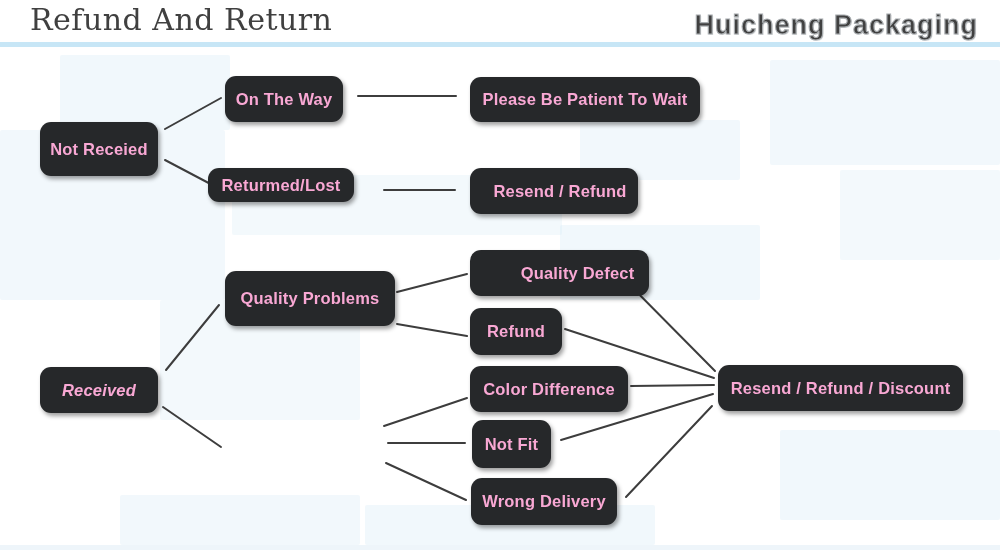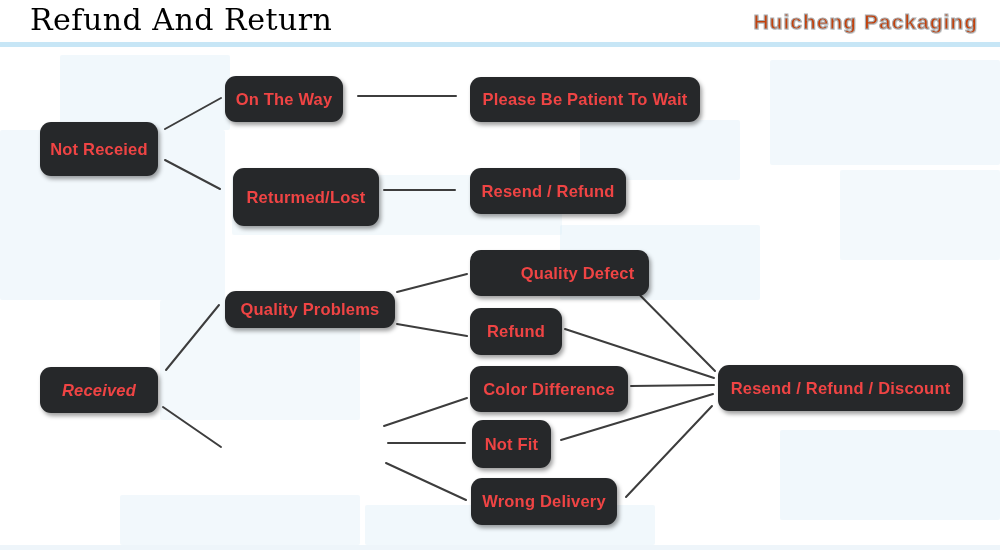--- a/index.html
+++ b/index.html
@@ -12,42 +12,42 @@
   .bg-tile{position:absolute;border-radius:2px;}
   .t1{background:rgba(210,232,244,0.30);}
   .t2{background:rgba(222,238,247,0.40);}
   .t3{background:rgba(200,226,240,0.22);}
 
   
   .header{position:absolute;left:0;top:0;width:1000px;height:46px;background:#ffffff;}
   .page-title{
     position:absolute;left:30px;top:2px;
     font-family:"DejaVu Serif","Liberation Serif",serif;
-    font-size:30px;color:#000000;letter-spacing:0.5px;white-space:nowrap;
+    font-size:30px;color:#404040;letter-spacing:0.5px;white-space:nowrap;
   }
   .brand{
     position:absolute;right:22px;top:10px;
-    font-size:21px;font-weight:700;letter-spacing:1px;white-space:nowrap;
-    color:#c2410c;-webkit-text-stroke:1.1px #a9adb0;
+    font-size:27px;font-weight:700;letter-spacing:1px;white-space:nowrap;
+    color:#404040;-webkit-text-stroke:1.1px #a9adb0;
     text-shadow:1px 1px 0 rgba(160,165,168,0.35);
   }
   .header-underline{
     position:absolute;left:0;top:42px;width:1000px;height:5px;
     background:#c7e6f6;
   }
 
   
   .canvas{position:absolute;left:0;top:47px;width:1000px;height:503px;}
   .connectors{position:absolute;left:0;top:0;width:1000px;height:503px;}
   .node{
     position:absolute;
     background:#26282a;
     border-radius:11px;
     box-shadow:2px 3px 4px rgba(0,0,0,0.38);
-    color:#ef4444;
+    color:#f9a8d4;
     font-size:16.5px;font-weight:700;letter-spacing:0.2px;
     display:flex;align-items:center;justify-content:center;
     white-space:nowrap;
   }
   .bottom-strip{position:absolute;left:0;top:545px;width:1000px;height:5px;background:rgba(205,227,240,0.35);}
 </style>
 </head>
 <body>
 
 <div class="bg-tile t1" style="left:60px;top:55px;width:170px;height:75px;"></div>
@@ -87,25 +87,25 @@
       <line x1="626" y1="497" x2="712" y2="406"></line>
       <line x1="384" y1="426" x2="467" y2="398"></line>
       <line x1="388" y1="443" x2="465" y2="443"></line>
       <line x1="386" y1="463" x2="466" y2="500"></line>
     </g>
   </svg>
 
   <div class="node" style="left:40px;top:75px;width:118px;height:54px;">Not Receied</div>
   <div class="node" style="left:225px;top:29px;width:118px;height:46px;">On The Way</div>
   <div class="node" style="left:470px;top:30px;width:230px;height:45px;">Please Be Patient To Wait</div>
-  <div class="node" style="left:233px;top:121px;width:146px;height:58px;">Returmed/Lost</div>
-  <div class="node" style="left:470px;top:121px;width:156px;height:46px;">Resend / Refund</div>
+  <div class="node" style="left:208px;top:121px;width:146px;height:34px;">Returmed/Lost</div>
+  <div class="node" style="left:470px;top:121px;width:156px;height:46px;padding-left:12px;">Resend / Refund</div>
 
   <div class="node" style="left:40px;top:320px;width:118px;height:46px;font-style:italic;">Received</div>
-  <div class="node" style="left:225px;top:244px;width:170px;height:37px;">Quality Problems</div>
+  <div class="node" style="left:225px;top:224px;width:170px;height:55px;">Quality Problems</div>
   <div class="node" style="left:470px;top:203px;width:143px;height:46px;padding-left:36px;">Quality Defect</div>
   <div class="node" style="left:470px;top:261px;width:92px;height:47px;">Refund</div>
   <div class="node" style="left:470px;top:319px;width:158px;height:46px;text-align:right;">Color Difference</div>
   <div class="node" style="left:472px;top:373px;width:79px;height:48px;">Not Fit</div>
   <div class="node" style="left:471px;top:431px;width:146px;height:47px;">Wrong Delivery</div>
   <div class="node" style="left:718px;top:318px;width:245px;height:46px;border-radius:11px;">Resend / Refund / Discount</div>
 </div>
 
 <div class="bottom-strip"></div>
 

